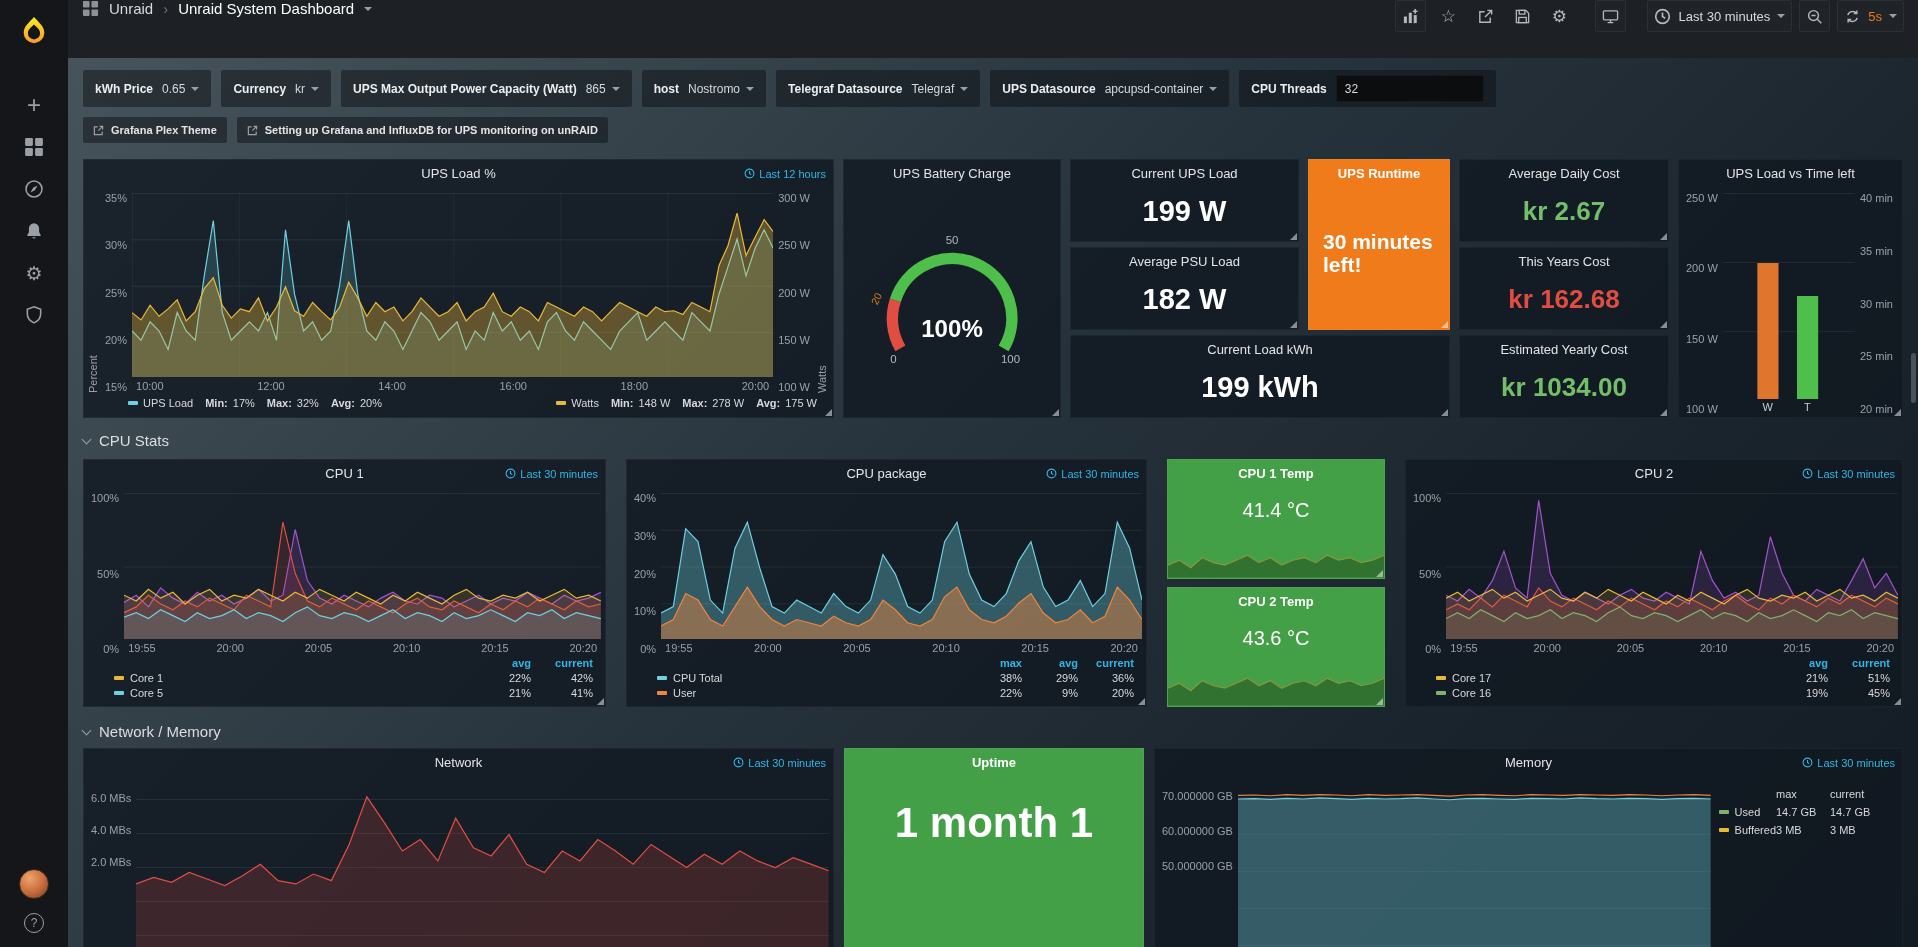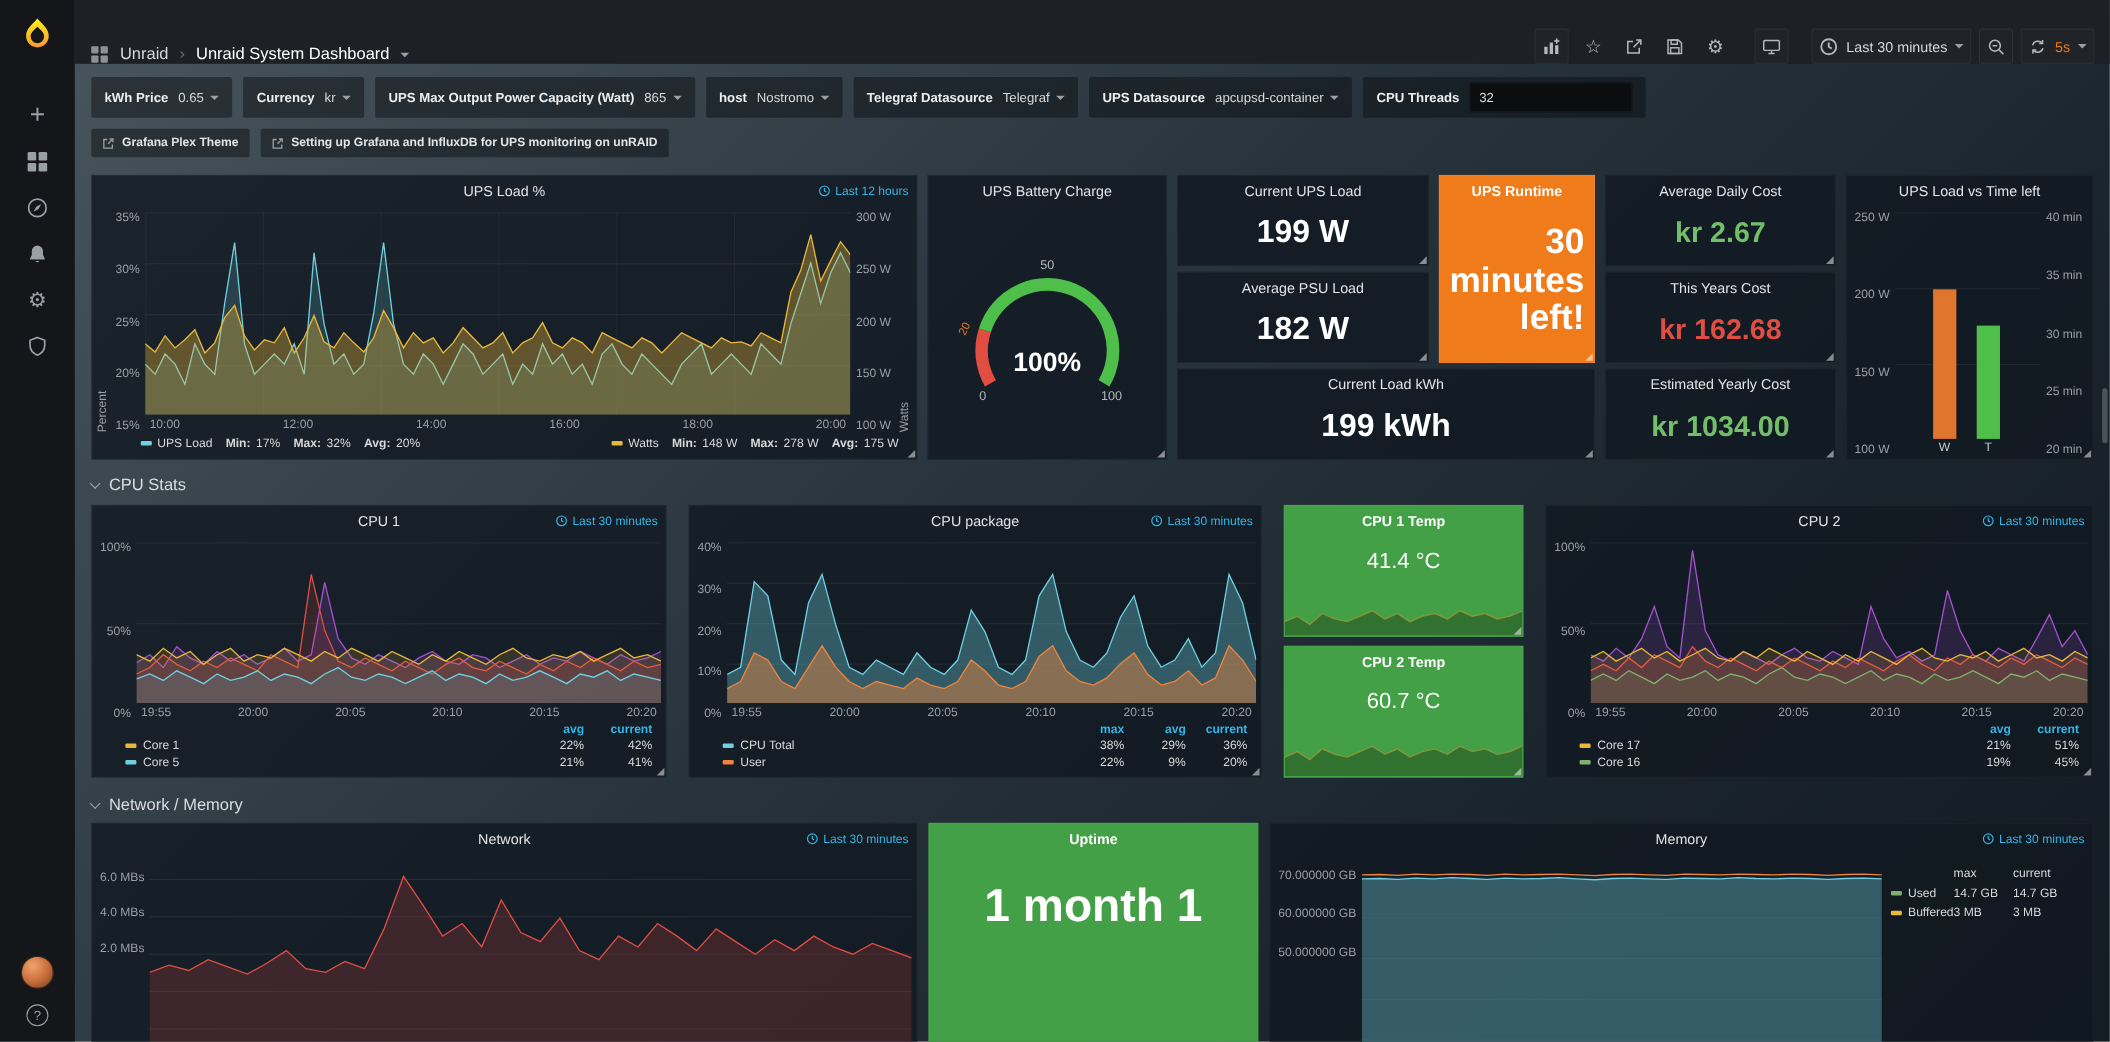--- a/index.html
+++ b/index.html
@@ -12,21 +12,21 @@
 .side-icon{width:68px;height:42px;display:flex;align-items:center;justify-content:center;color:#9aa0a6;cursor:pointer;font-size:19px}
 .side-icon svg{width:20px;height:20px}
 .logo{margin-bottom:34px;height:40px}
 .logo svg{width:30px;height:30px}
 .side-bottom{margin-top:auto;display:flex;flex-direction:column;align-items:center;gap:14px}
 .avatar{width:30px;height:30px;border-radius:50%;cursor:pointer;border:1px solid #3a2b1d;
 background:radial-gradient(circle at 35% 30%,#f0a36b,#c56a3a 55%,#6e3c1e)}
 .help{width:20px;height:20px;border:1.5px solid #9aa0a6;border-radius:50%;display:flex;align-items:center;justify-content:center;font-size:12px;color:#9aa0a6;cursor:pointer}
 
 .main{flex:1;display:flex;flex-direction:column;min-width:0}
-.navbar{flex:0 0 58px;background:#1d2024;display:flex;align-items:flex-end;padding:0 14px;gap:23px}
+.navbar{flex:0 0 58px;background:#1d2024;display:flex;align-items:flex-start;padding:0 14px;gap:23px}
 .crumb{display:flex;align-items:center;gap:10px;font-size:15px}
 .crumb svg{width:17px;height:17px;color:#8e9297}
 .crumb .folder{color:#d8d9da;cursor:pointer}
 .crumb .sep{color:#6b7177}
 .crumb .title{color:#fff;cursor:pointer}
 .nav-right{margin-left:auto;display:flex;align-items:center;gap:7px}
 .nav-btn{height:32px;min-width:30px;padding:0 6px;display:flex;align-items:center;justify-content:center;color:#b4b7bb;cursor:pointer;font-size:17px;gap:7px}
 .nav-btn svg{width:17px;height:17px}
 .chip{background:#202327;border:1px solid #2c2f33;border-radius:2px}
 .gap-l{margin-left:14px}
@@ -85,21 +85,21 @@
 .stat-val{flex:1;display:flex;align-items:center;justify-content:center;font-size:29px;font-weight:700;color:#fff;padding-bottom:6px;white-space:nowrap}
 .stat-val.cost{font-size:26px}
 .ups-grid{display:flex;gap:9px;height:259px}
 .p-upsload{flex:0 0 751px}
 .p-gauge{flex:0 0 218px}
 .ups-mid{flex:0 0 380px;display:grid;grid-template-columns:229px 1fr;grid-template-rows:1fr 1fr 1fr;gap:5px 9px}
 .p-cur{grid-area:1/1/2/2}.p-runtime{grid-area:1/2/3/3}.p-avg{grid-area:2/1/3/2}.p-kwh{grid-area:3/1/4/3}
 .ups-costs{flex:0 0 210px;display:flex;flex-direction:column;gap:5px}
 .ups-costs .panel{flex:1}
 .p-bars{flex:1}
-.runtime-val{flex:1;display:flex;align-items:center;justify-content:center;text-align:right;font-size:32px;line-height:1.08;font-weight:700;color:#fff;padding:0 14px 8px}
+.runtime-val{flex:1;display:flex;align-items:center;justify-content:center;text-align:left;font-size:21px;line-height:1.08;font-weight:700;color:#fff;padding:0 14px 8px}
 .gauge-body{flex:1;display:flex;align-items:center;justify-content:center;padding-bottom:8px}
 .gauge-body svg{width:172px;height:138px}
 .gval{font-size:21px;font-weight:700;fill:#fff}
 .gtick{font-size:10px;fill:#b4b7bb}
 .gtick.orange{fill:#eb7b18;font-size:9px}
 .bars-x{height:16px;position:relative;font-size:11px;color:#c7cacd}
 .bars-x span{position:absolute;top:2px;transform:translateX(-50%)}
 
 .cpu-grid{display:flex;gap:20px;height:248px;margin-bottom:0}
 .p-cpu1{flex:0 0 523px}.p-pkg{flex:0 0 521px}
@@ -640,21 +640,21 @@
       <div class="big-val">41.4 °C</div>
       <svg class="spark" viewBox="0 0 100 100" preserveAspectRatio="none">
                 <path d="M0.00 75.00L5.26 65.00L10.53 80.00L15.79 60.00L21.05 70.00L26.32 75.00L31.58 65.00L36.84 55.00L42.11 70.00L47.37 60.00L52.63 75.00L57.89 65.00L63.16 60.00L68.42 70.00L73.68 55.00L78.95 65.00L84.21 60.00L89.47 70.00L94.74 65.00L100.00 55.00L100 100L0 100Z" fill="rgba(20,30,10,0.35)"></path>
                 <path d="M0.00 75.00L5.26 65.00L10.53 80.00L15.79 60.00L21.05 70.00L26.32 75.00L31.58 65.00L36.84 55.00L42.11 70.00L47.37 60.00L52.63 75.00L57.89 65.00L63.16 60.00L68.42 70.00L73.68 55.00L78.95 65.00L84.21 60.00L89.47 70.00L94.74 65.00L100.00 55.00" fill="none" stroke="rgba(150,150,60,0.85)" stroke-width="1.2" vector-effect="non-scaling-stroke"></path>
               </svg>
     </section>
     <section class="panel onbg" style="background: rgb(67, 160, 71);">
       <div class="phead">
                 <span class="ptitle">CPU 2 Temp</span>
               </div>
-      <div class="big-val">60.7 °C</div>
+      <div class="big-val">43.6 °C</div>
       <svg class="spark" viewBox="0 0 100 100" preserveAspectRatio="none">
                 <path d="M0.00 65.00L5.26 55.00L10.53 70.00L15.79 50.00L21.05 60.00L26.32 65.00L31.58 55.00L36.84 45.00L42.11 60.00L47.37 50.00L52.63 65.00L57.89 55.00L63.16 50.00L68.42 60.00L73.68 45.00L78.95 55.00L84.21 50.00L89.47 60.00L94.74 55.00L100.00 45.00L100 100L0 100Z" fill="rgba(20,30,10,0.35)"></path>
                 <path d="M0.00 65.00L5.26 55.00L10.53 70.00L15.79 50.00L21.05 60.00L26.32 65.00L31.58 55.00L36.84 45.00L42.11 60.00L47.37 50.00L52.63 65.00L57.89 55.00L63.16 50.00L68.42 60.00L73.68 45.00L78.95 55.00L84.21 50.00L89.47 60.00L94.74 55.00L100.00 45.00" fill="none" stroke="rgba(150,150,60,0.85)" stroke-width="1.2" vector-effect="non-scaling-stroke"></path>
               </svg>
     </section>
   </div>
 
   <section class="panel p-cpu2">
     <div class="phead">
       <span class="ptitle">CPU 2</span>

